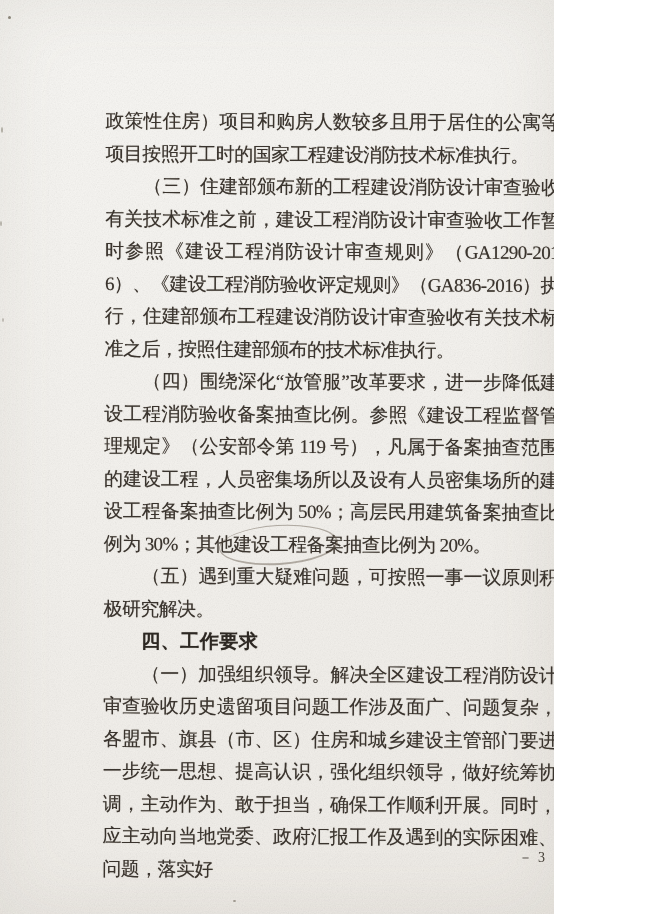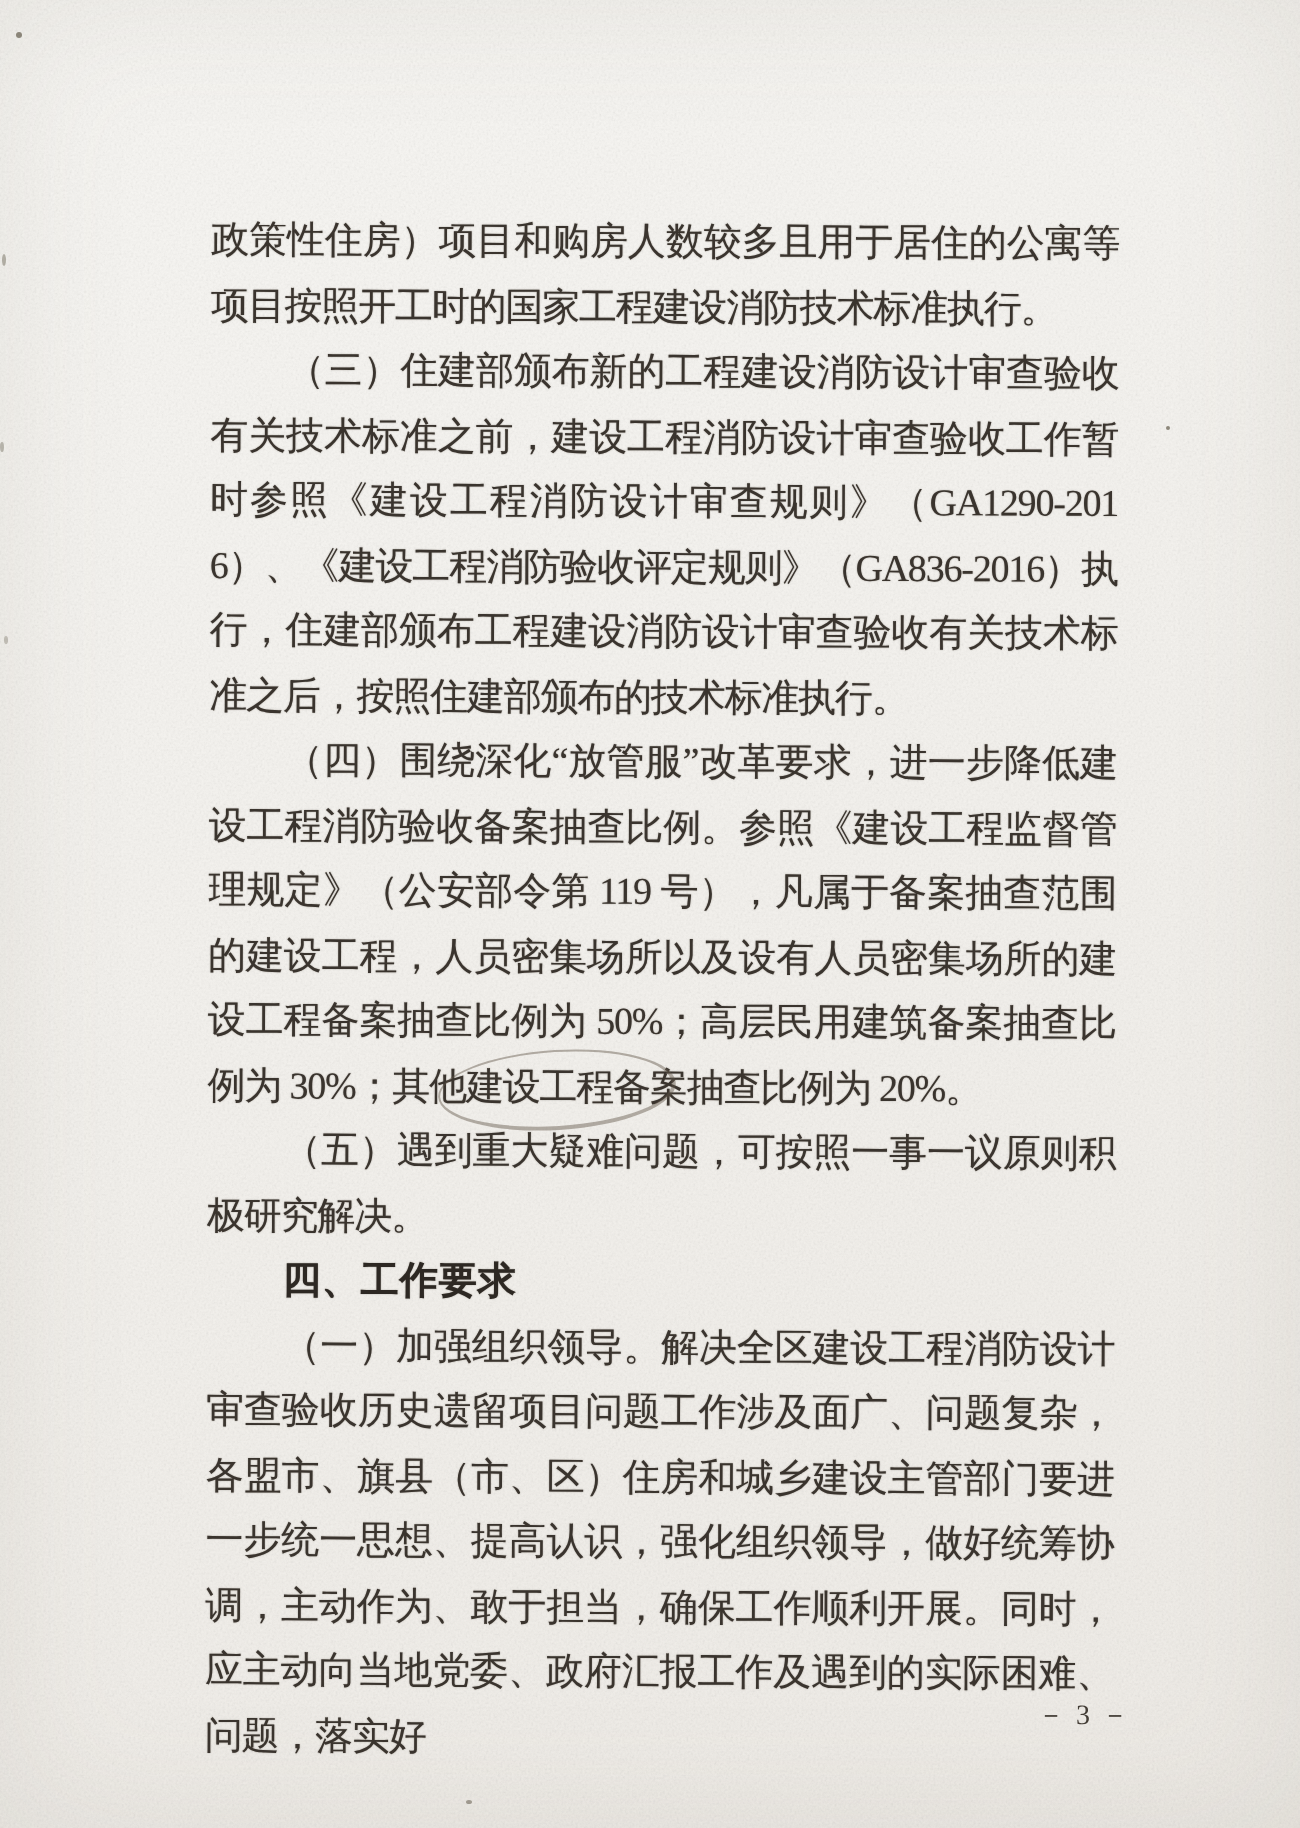--- a/index.html
+++ b/index.html
@@ -7,21 +7,21 @@
     padding: 0;
   }
   body {
     width: 650px;
     height: 914px;
     overflow: hidden;
     font-family: "Liberation Serif", "DejaVu Serif", serif;
   }
   .page {
     position: relative;
-    width: 650px;
+    width: 554px;
     height: 914px;
     background: linear-gradient(160deg, #f8f7f4 0%, #f4f2ee 50%, #efece7 100%);
     box-shadow: inset 0 0 70px rgba(120,108,92,0.10);
     overflow: hidden;
   }
   .grain {
     position: absolute;
     left: 0; top: 0;
     width: 650px; height: 914px;
     opacity: 0.16;

